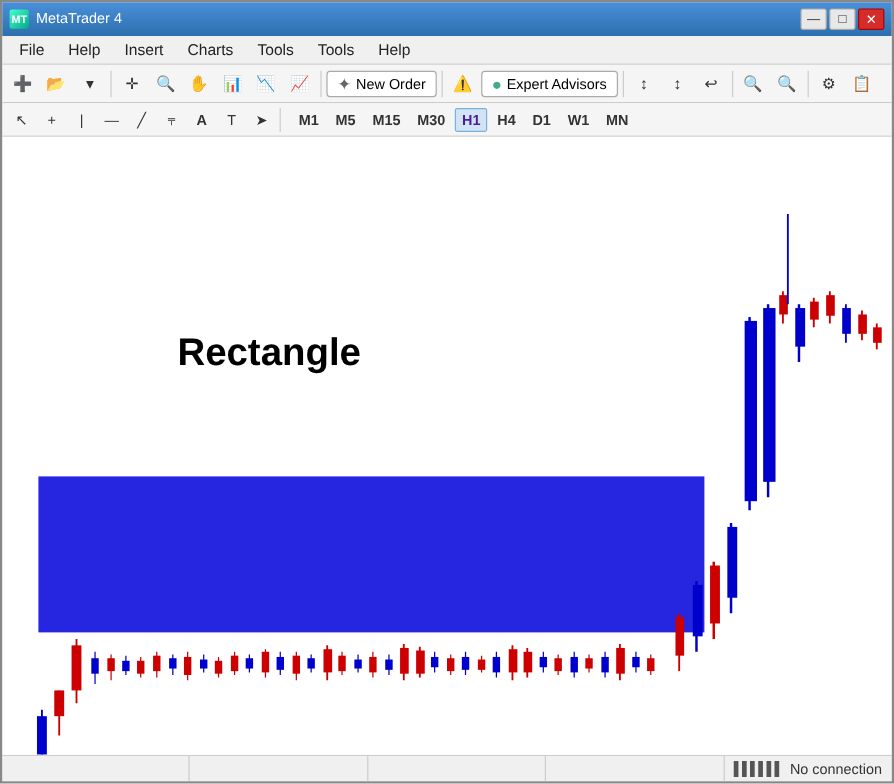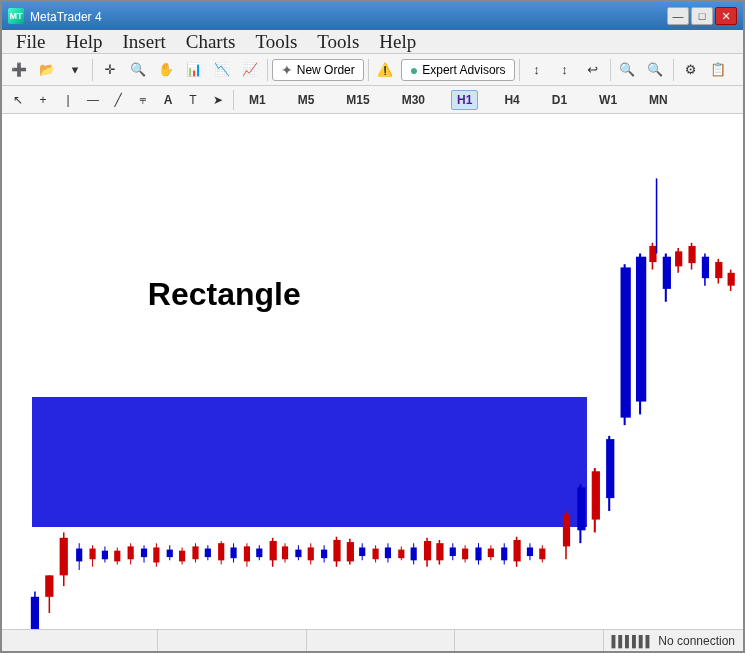--- a/index.html
+++ b/index.html
@@ -26,21 +26,21 @@
       height: 28px;
       background: linear-gradient(to bottom, #4a90d9, #2c6fad);
       display: flex;
       align-items: center;
       padding: 0 6px;
       justify-content: space-between;
     }
 
     .title-bar-left {
       display: flex;
-      align-items: flex-end;
+      align-items: flex-start;
       gap: 6px;
     }
 
     .app-icon {
       width: 16px;
       height: 16px;
       background: linear-gradient(135deg, #4fc, #0a8);
       border-radius: 2px;
       display: flex;
       align-items: center;
@@ -87,24 +87,23 @@
       background: #f0f0f0;
       border-bottom: 1px solid #ccc;
       display: flex;
       align-items: center;
       padding: 0 4px;
     }
 
     .menu-item {
       padding: 2px 10px;
       cursor: pointer;
-      font-size: 19px;
+      font-size: 13px;
       color: #222;
       border-radius: 2px;
-      font-family: Liberation Serif, serif;
     }
 
     
     .toolbar {
       height: 32px;
       background: #f5f5f5;
       border-bottom: 1px solid #ccc;
       display: flex;
       align-items: center;
       padding: 0 4px;
@@ -186,21 +185,21 @@
       height: 20px;
       background: #ccc;
       margin: 0 2px;
     }
 
     
     .tf-buttons {
       display: flex;
       align-items: center;
       margin-left: 6px;
-      gap: 20px;
+      gap: 2px;
     }
 
     .tf-btn {
       padding: 2px 5px;
       border: 1px solid transparent;
       border-radius: 2px;
       cursor: pointer;
       font-size: 12px;
       font-weight: bold;
       color: #333;

